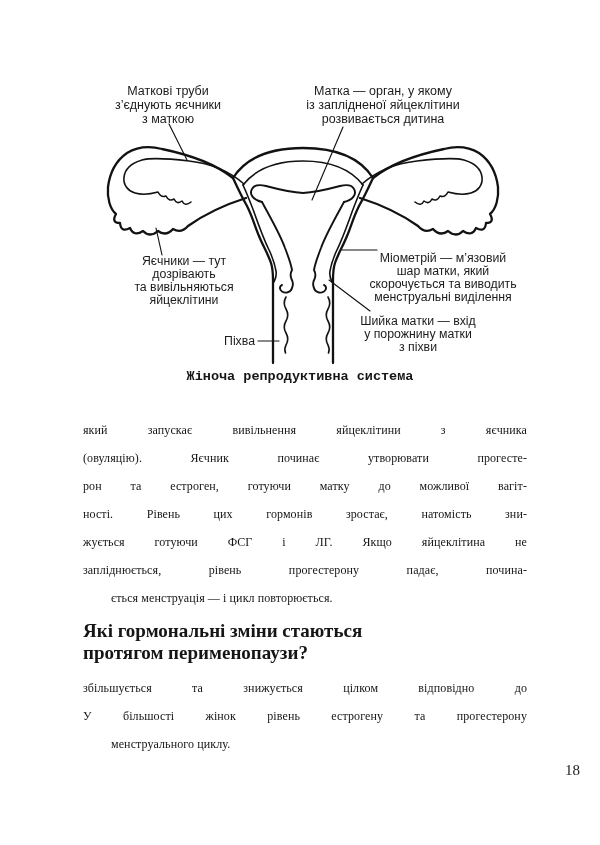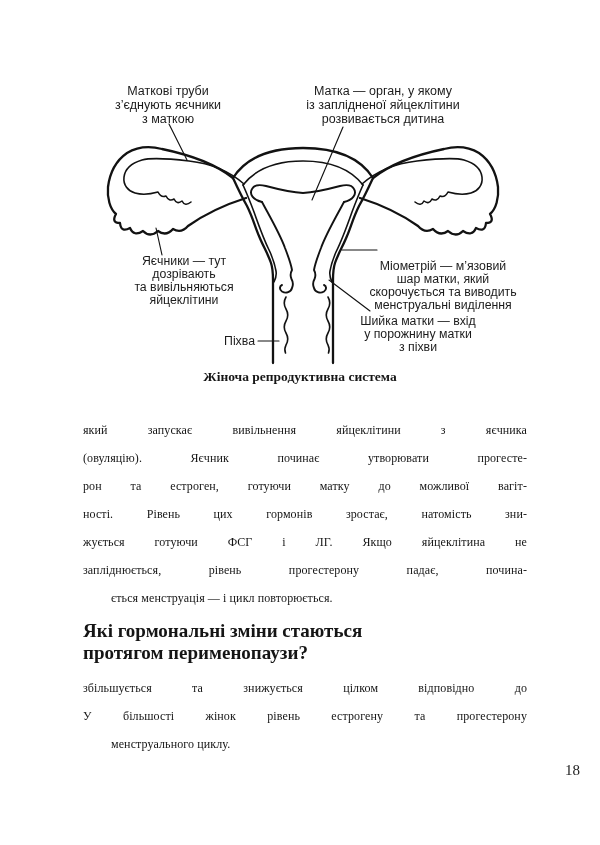--- a/index.html
+++ b/index.html
@@ -28,21 +28,21 @@
     font-size:12.3px;line-height:12.9px;
     text-align:center;white-space:pre-line;
     color:#1b1b1b;
   }
   .dlabel.top{line-height:14.2px;font-size:12.5px;}
   .dlabel.right-align{text-align:right;white-space:nowrap;}
 
   .caption{
     position:absolute;left:0;top:369px;width:600px;
     text-align:center;
-    font-family:Liberation Serif, serif;
+    font-family:Liberation Mono, monospace;
     font-size:13.5px;font-weight:bold;color:#161616;
   }
 
   
   .bodytext{position:absolute;left:83px;width:444px;font-size:12px;line-height:28px;letter-spacing:.1px;}
   .bline{text-align:justify;text-align-last:justify;white-space:nowrap;height:28px;}
   .bline.last{text-align-last:left;margin-left:28px;}
   .heading{
     position:absolute;left:83px;top:620px;width:444px;
     font-size:19px;line-height:22px;font-weight:bold;text-align:left;
@@ -91,21 +91,21 @@
   <div class="dlabel top" style="left:93px;top:84px;width:150px">Маткові труби
 з’єднують яєчники
 з маткою</div>
   <div class="dlabel top" style="left:292px;top:84px;width:182px">Матка — орган, у якому
 із заплідненої яйцеклітини
 розвивається дитина</div>
   <div class="dlabel" style="left:104px;top:255px;width:160px">Яєчники — тут
 дозрівають
 та вивільняються
 яйцеклітини</div>
-  <div class="dlabel" style="left:363px;top:260px;width:160px">Міометрій — м’язовий
+  <div class="dlabel" style="left:363px;top:252px;width:160px">Міометрій — м’язовий
 шар матки, який
 скорочується та виводить
 менструальні виділення</div>
   <div class="dlabel" style="left:348px;top:315px;width:140px">Шийка матки — вхід
 у порожнину матки
 з піхви</div>
   <div class="dlabel right-align" style="left:195px;top:335px;width:60px">Піхва</div>
 
   <div class="caption">Жіноча репродуктивна система</div>
 

